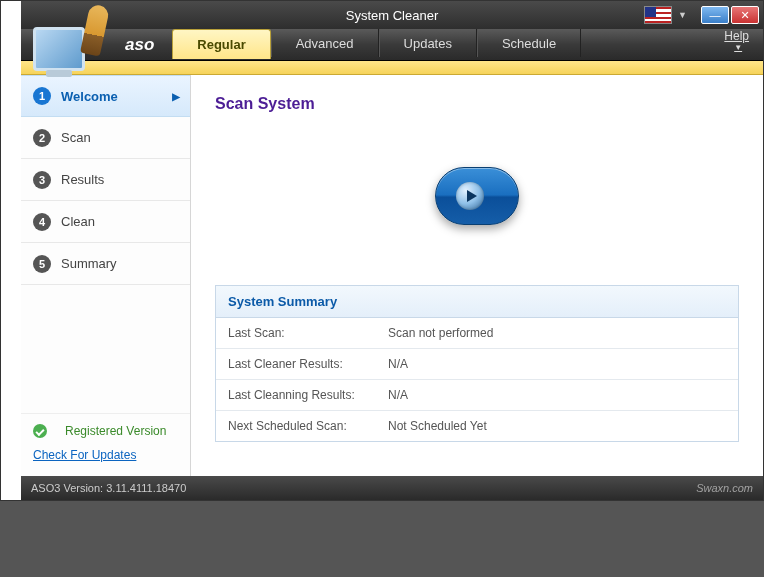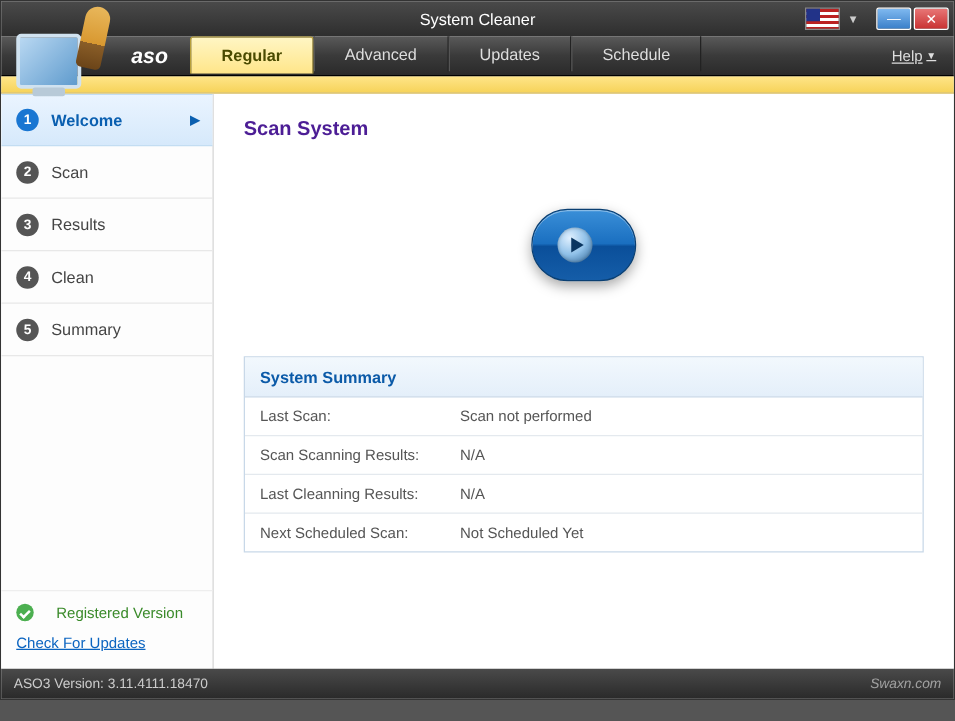--- a/index.html
+++ b/index.html
@@ -1,18 +1,18 @@
 <!DOCTYPE html>
 <html><head>
 <meta charset="utf-8">
 <style>
 * { margin: 0; padding: 0; box-sizing: border-box; }
 body { font-family: 'Segoe UI', Tahoma, sans-serif; font-size: 12px; background: #555; width: 764px; height: 577px; overflow: hidden; }
 
-.window { width: 764px; height: 560px; display: flex; flex-direction: column; background: #fff; border: 1px solid #333; }
+.window { width: 764px; height: 501px; display: flex; flex-direction: column; background: #fff; border: 1px solid #333; padding-left: 20px; }
 
 .titlebar { height: 28px; background: linear-gradient(to bottom, #4a4a4a, #2e2e2e); color: #fff; display: flex; align-items: center; position: relative; }
 .titlebar-title { position: absolute; left: 50%; transform: translateX(-50%); font-size: 13px; }
 .titlebar-right { margin-left: auto; display: flex; align-items: center; gap: 4px; padding-right: 4px; }
 .flag-btn { width: 28px; height: 18px; background: linear-gradient(to bottom, #bb2222 0%, #bb2222 15%, #fff 15%, #fff 30%, #bb2222 30%, #bb2222 45%, #fff 45%, #fff 60%, #bb2222 60%, #bb2222 75%, #fff 75%, #fff 90%, #bb2222 90%); border: 1px solid #888; position: relative; cursor: pointer; }
 .flag-btn::before { content:""; position:absolute; left:0; top:0; width:11px; height:10px; background:#223388; }
 .flag-dd { color:#ccc; font-size:9px; margin-left:2px; }
 .win-btns { display: flex; margin-left: 8px; }
 .win-btn { width: 28px; height: 18px; border: 1px solid #fff; border-radius: 2px; display: flex; align-items: center; justify-content: center; font-size: 11px; color: #fff; cursor: pointer; margin-left: 2px; }
 .win-min { background: linear-gradient(to bottom, #7fb9f0, #3a7fc9); }
@@ -21,21 +21,21 @@
 .menubar { height: 32px; background: linear-gradient(to bottom, #5a5a5a 0%, #3a3a3a 50%, #2a2a2a 100%); display: flex; align-items: stretch; position: relative; border-bottom: 1px solid #000; }
 .logo-area { width: 100px; position: relative; }
 .logo-icon { position: absolute; left: 12px; top: -18px; width: 78px; height: 60px; z-index: 10; }
 .monitor { position:absolute; left:0; bottom:0; width:52px; height:44px; background:linear-gradient(135deg,#b9d8f2,#5f9bcd); border:3px solid #d0e2f0; border-radius:4px; }
 .monitor::after { content:""; position:absolute; left:50%; bottom:-9px; transform:translateX(-50%); width:26px; height:7px; background:#b8cad8; border-radius:2px; }
 .brush { position:absolute; right:6px; top:-6px; width:20px; height:50px; background:linear-gradient(to bottom,#e8b75b 0%,#d89830 60%,#8a5e28 60%,#6b4418 100%); border-radius:10px 10px 4px 4px; transform:rotate(12deg); }
 .brand { color: #fff; font-style: italic; font-weight: bold; font-size: 17px; display: flex; align-items: center; padding: 0 18px 0 4px; }
 .tabs { display: flex; }
 .tab { padding: 0 24px; height: 28px; color: #ddd; font-size: 13px; display: flex; align-items: center; cursor: pointer; border-left: 1px solid #555; border-right: 1px solid #222; }
 .tab.active { background: linear-gradient(to bottom, #fff6c4, #ffe589); color: #4a4a00; font-weight: bold; border: 1px solid #b8a03a; border-bottom: none; border-radius: 3px 3px 0 0; margin-bottom: -1px; height: 30px; }
-.help-link { margin-left: auto; color: #ddd; padding: 0 14px; display: flex; align-items: center; text-decoration: underline; cursor: pointer; font-size: 12px; }
+.help-link { margin-left: auto; color: #ddd; padding: 0 14px; display: flex; align-items: center; text-decoration: underline; cursor: pointer; font-size: 12px; flex-direction: column; }
 .help-dd { font-size: 8px; margin-left: 3px; }
 
 .ribbon { height: 14px; background: linear-gradient(to bottom, #ffe589, #f6d35a); border-bottom: 1px solid #cba933; }
 
 .body-area { flex: 1; display: flex; background: #fff; overflow: hidden; }
 
 .sidebar { width: 170px; border-right: 1px solid #d6d6d6; display: flex; flex-direction: column; background: #fdfdfd; }
 .step { height: 42px; display: flex; align-items: center; padding: 0 12px; border-bottom: 1px solid #e8e8e8; cursor: pointer; color: #444; font-size: 13px; gap: 10px; position: relative; }
 .step.active { background: linear-gradient(to bottom, #eaf4ff, #d6e9fb); color: #0a5fb0; font-weight: bold; border-top: 1px solid #c3ddf2; border-bottom: 1px solid #c3ddf2; }
 .step-num { width: 18px; height: 18px; border-radius: 50%; background: #555; color: #fff; display: flex; align-items: center; justify-content: center; font-size: 11px; font-weight: bold; flex-shrink: 0; }
@@ -152,21 +152,21 @@
         </div>
       </div>
 
       <div class="summary-box">
         <div class="summary-head">System Summary</div>
         <div class="summary-row">
           <span class="summary-label">Last Scan:</span>
           <span>Scan not performed</span>
         </div>
         <div class="summary-row">
-          <span class="summary-label">Scan Scanning Results:</span>
+          <span class="summary-label">Last Cleaner Results:</span>
           <span>N/A</span>
         </div>
         <div class="summary-row">
           <span class="summary-label">Last Cleanning Results:</span>
           <span>N/A</span>
         </div>
         <div class="summary-row">
           <span class="summary-label">Next Scheduled Scan:</span>
           <span>Not Scheduled Yet</span>
         </div>

